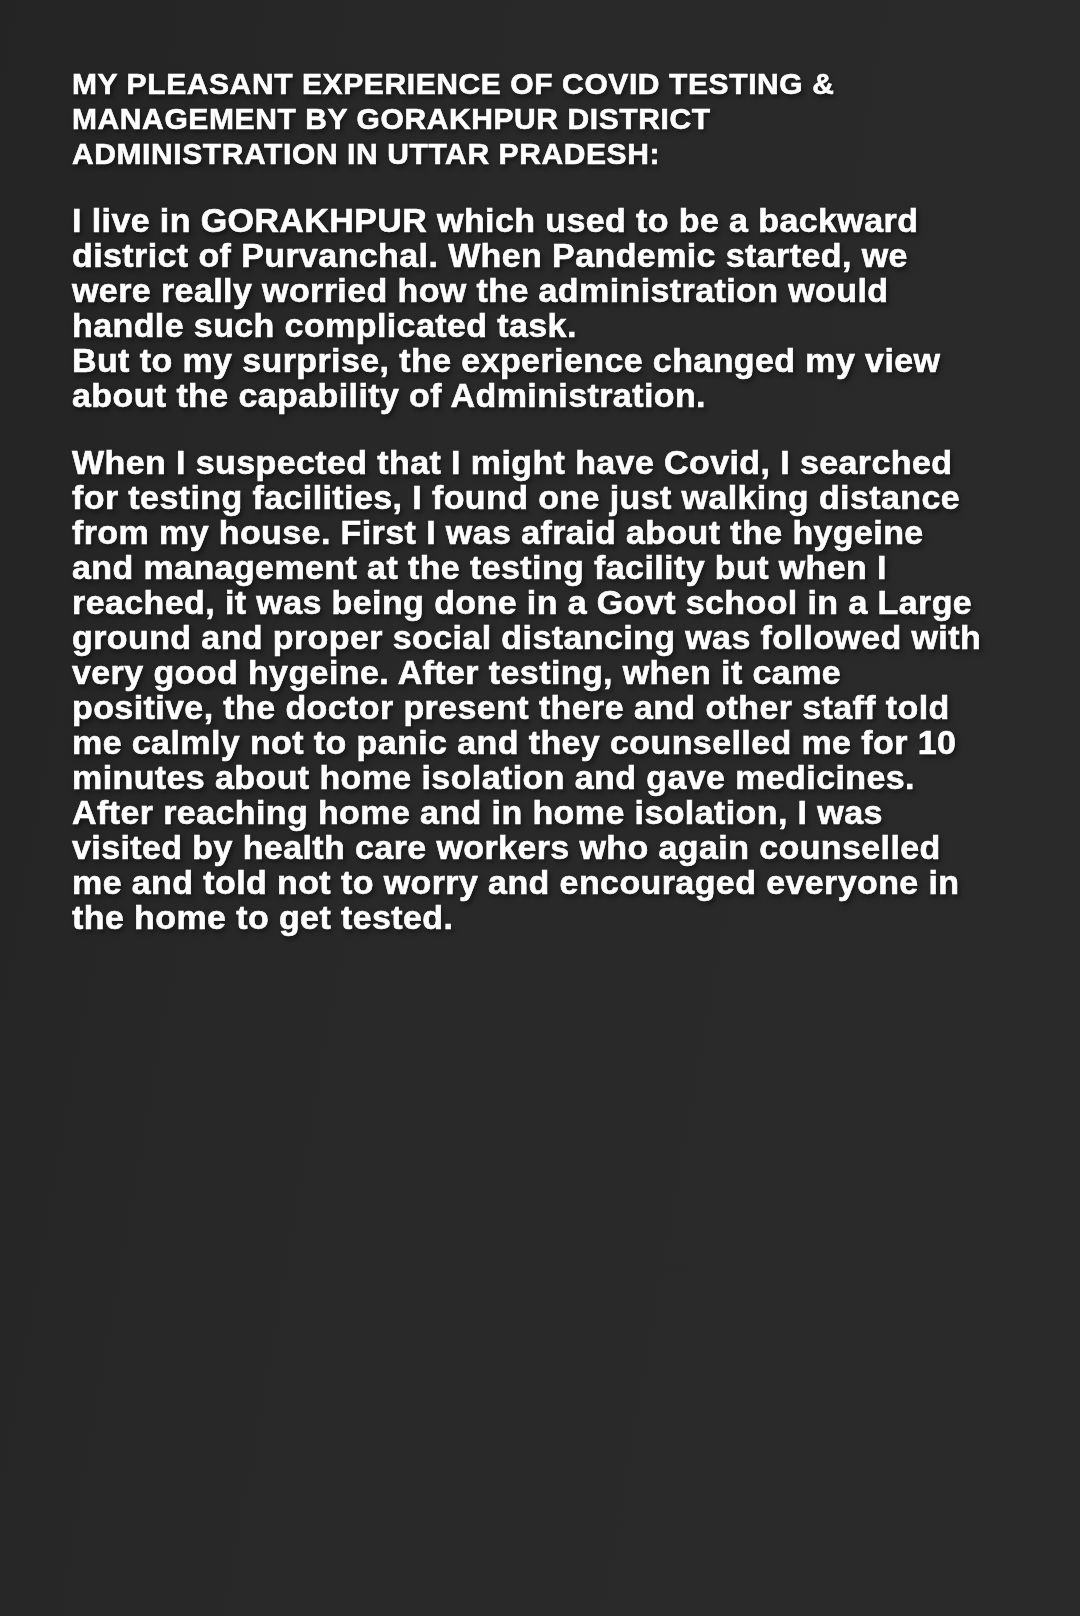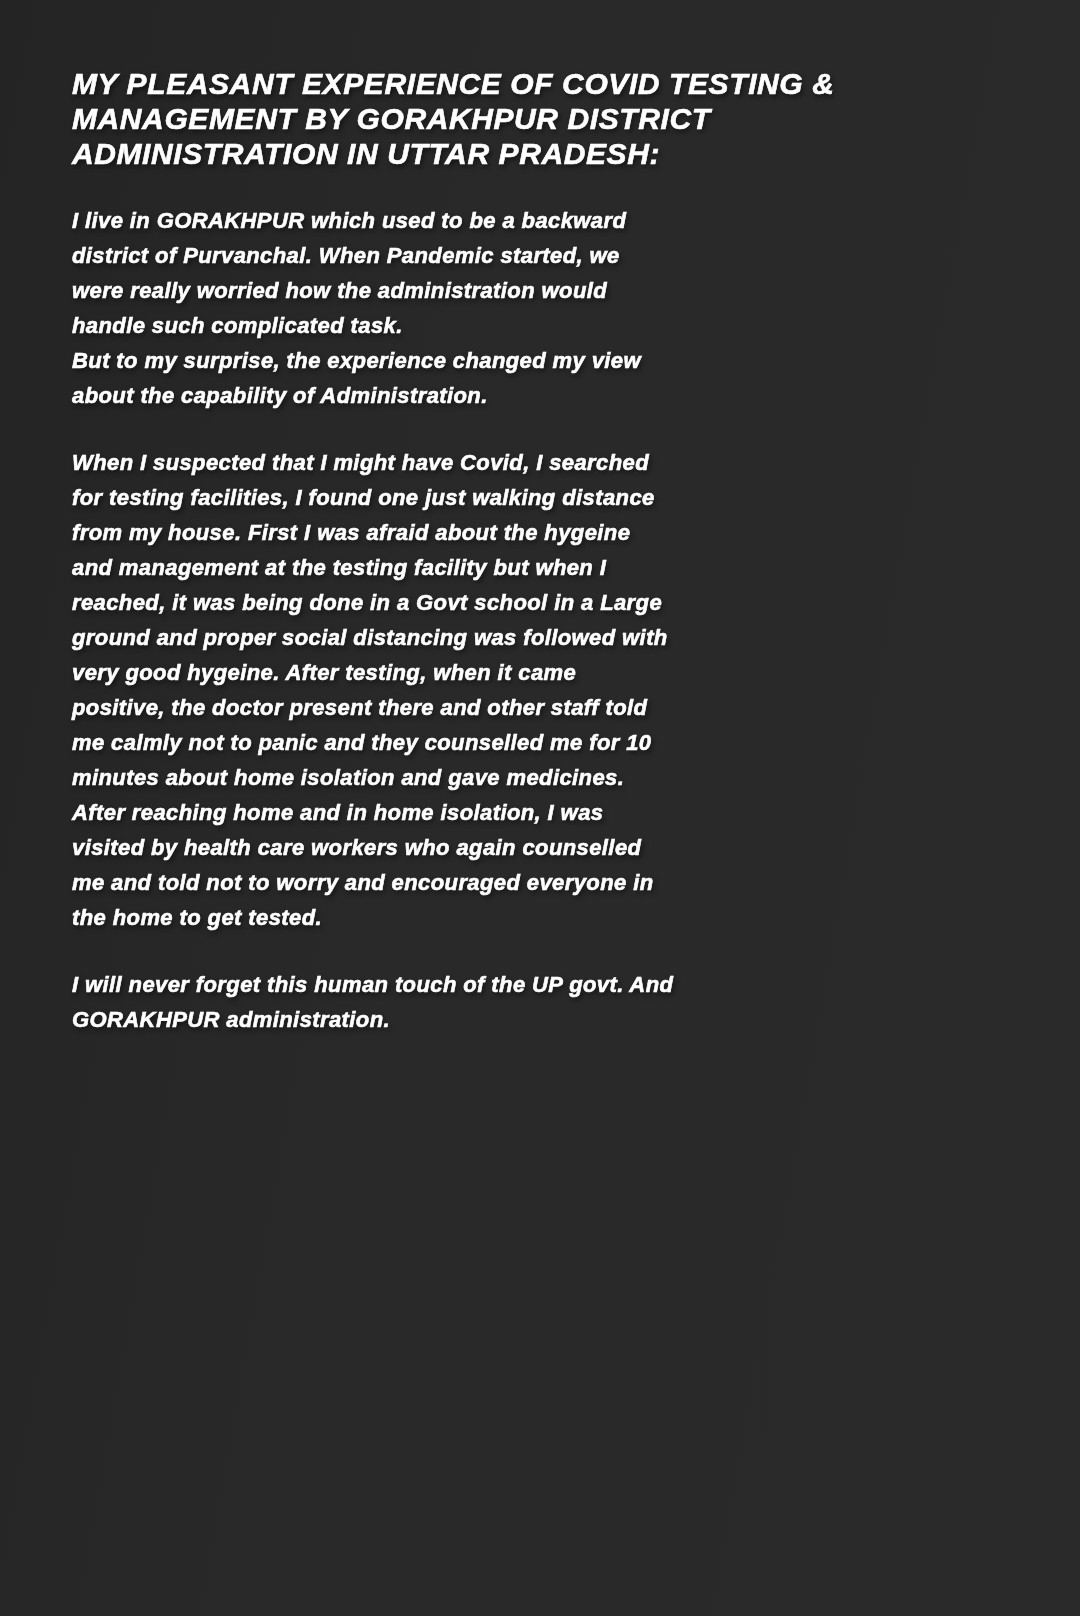--- a/index.html
+++ b/index.html
@@ -14,35 +14,34 @@
     background: linear-gradient(100deg, #242424 0%, #292929 40%, #2a2a2a 100%);
     overflow: hidden;
     font-family: "Liberation Sans", "DejaVu Sans", sans-serif;
   }
   .post {
     position: absolute;
     top: 66px;
     left: 72px;
     width: 950px;
     color: #ffffff;
-    font-style: italic;
     font-weight: 700;
     -webkit-text-stroke: 0.6px #ffffff;
     text-shadow: 2px 3px 5px rgba(0,0,0,0.55);
   }
   .title {
     font-size: 30px;
     line-height: 35px;
     letter-spacing: 0.6px;
     text-transform: uppercase;
     white-space: pre-line;
     margin: 0 0 32px 0;
   }
   .para {
-    font-size: 22px;
+    font-size: 34px;
     line-height: 35px;
     letter-spacing: 0.4px;
     white-space: pre-line;
     margin: 0 0 32px 0;
   }
   .para:last-child { margin-bottom: 0; }
 </style>
 </head>
 <body>
 
@@ -64,16 +63,14 @@
 reached, it was being done in a Govt school in a Large
 ground and proper social distancing was followed with
 very good hygeine. After testing, when it came
 positive, the doctor present there and other staff told
 me calmly not to panic and they counselled me for 10
 minutes about home isolation and gave medicines.
 After reaching home and in home isolation, I was
 visited by health care workers who again counselled
 me and told not to worry and encouraged everyone in
 the home to get tested.</p>
-    <p class="para">I will never forget this human touch of the UP govt. And
-GORAKHPUR administration.</p>
   </div>
 </div>
 
 </body></html>

